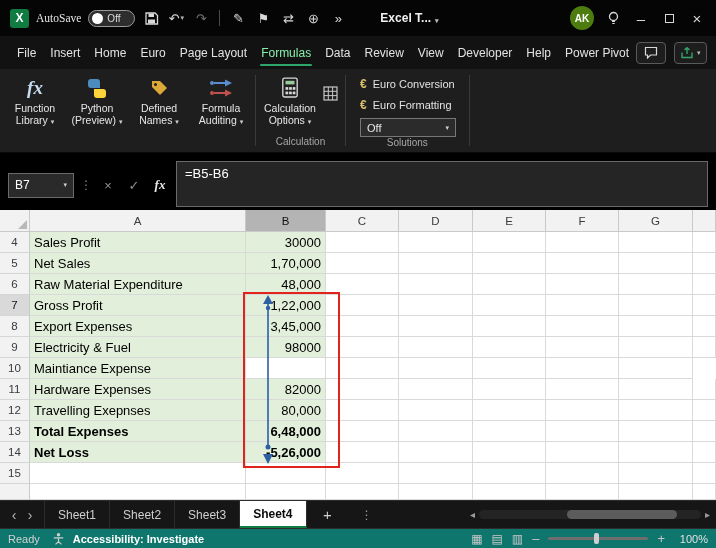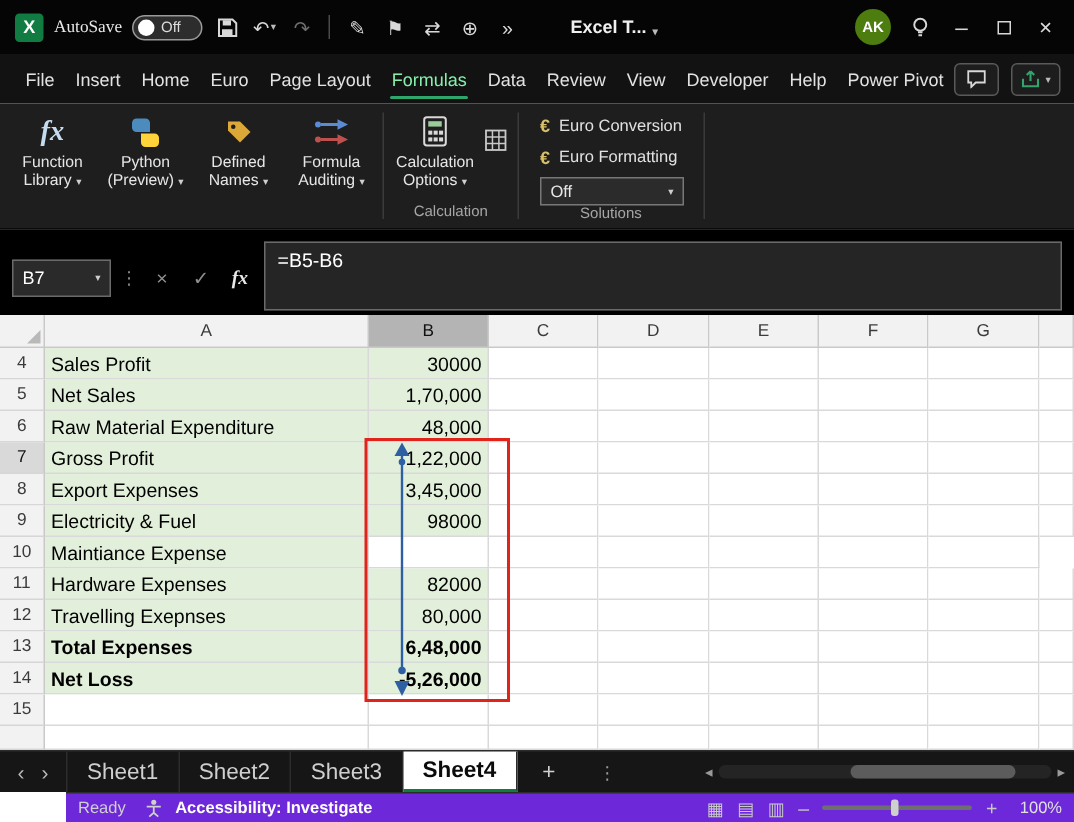--- a/index.html
+++ b/index.html
@@ -80,32 +80,32 @@
   .cell-a{padding-left:4px;}
   .cell-b{justify-content:flex-end;padding-right:4px;}
   .grid-row.bold .cell-a,.grid-row.bold .cell-b{font-weight:bold;}
   .red-box{position:absolute;left:243px;top:82px;width:97px;height:176px;border:2px solid #E0241B;pointer-events:none;z-index:6;}
   .trace{position:absolute;left:252px;top:84px;z-index:5;pointer-events:none;}
 
   
   .tabsbar{height:28px;background:#161616;display:flex;align-items:center;padding:0 6px;border-top:1px solid #2c2c2c;}
   .tab-nav{color:#b8b8b8;font-size:14px;width:16px;text-align:center;cursor:pointer;}
   .sheet-tabs{display:flex;height:100%;margin-left:6px;}
-  .sheet-tab{display:flex;align-items:center;padding:0 13px;font-size:15px;color:#cfcfcf;cursor:pointer;border-right:1px solid #2c2c2c;}
+  .sheet-tab{display:flex;align-items:center;padding:0 13px;font-size:12px;color:#cfcfcf;cursor:pointer;border-right:1px solid #2c2c2c;}
   .sheet-tab:first-child{border-left:1px solid #2c2c2c;}
   .sheet-tab.active{background:#fff;color:#0b0b0b;font-weight:bold;border-bottom:2.5px solid #107C41;}
   .add-sheet{color:#cfcfcf;font-size:15px;margin-left:12px;cursor:pointer;width:18px;text-align:center;}
   .tab-dots{color:#9a9a9a;margin-left:24px;cursor:pointer;font-size:12px;}
   .hscroll{margin-left:auto;display:flex;align-items:center;gap:4px;}
   .scroll-arrow{color:#9a9a9a;font-size:10px;cursor:pointer;}
   .scroll-track{width:222px;height:9px;background:#242424;border-radius:5px;position:relative;}
   .scroll-thumb{position:absolute;left:88px;width:110px;height:9px;background:#5c5c5c;border-radius:5px;cursor:grab;}
 
   
-  .statusbar{height:20px;background:#6d28d9;display:flex;align-items:center;padding:0 8px;gap:8px;border-top:1px solid #2c2c2c;margin-left:44px;}
+  .statusbar{height:20px;background:#0f766e;display:flex;align-items:center;padding:0 8px;gap:8px;border-top:1px solid #2c2c2c;}
   .status-ready{font-size:11px;color:#d0d0d0;margin-right:4px;}
   .acc-text{font-size:11px;color:#fff;font-weight:bold;cursor:pointer;}
   .status-right{margin-left:auto;display:flex;align-items:center;gap:9px;}
   .view-icon{color:#c9c9c9;font-size:12px;cursor:pointer;}
   .zoom-out,.zoom-in{color:#c9c9c9;font-size:13px;cursor:pointer;}
   .zoom-slider{width:100px;height:3px;background:#6e6e6e;position:relative;border-radius:2px;cursor:pointer;}
   .zoom-thumb{position:absolute;left:46px;top:-4px;width:5px;height:11px;background:#cfcfcf;border-radius:2px;}
   .zoom-pct{font-size:11px;color:#e0e0e0;width:34px;text-align:right;cursor:pointer;}
 </style>
 </head>

